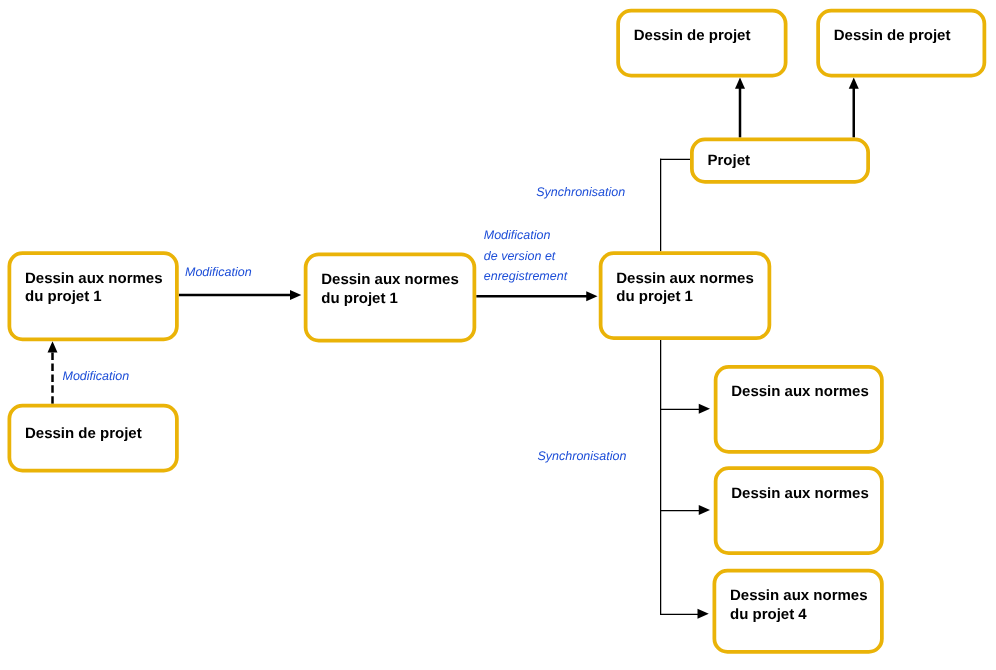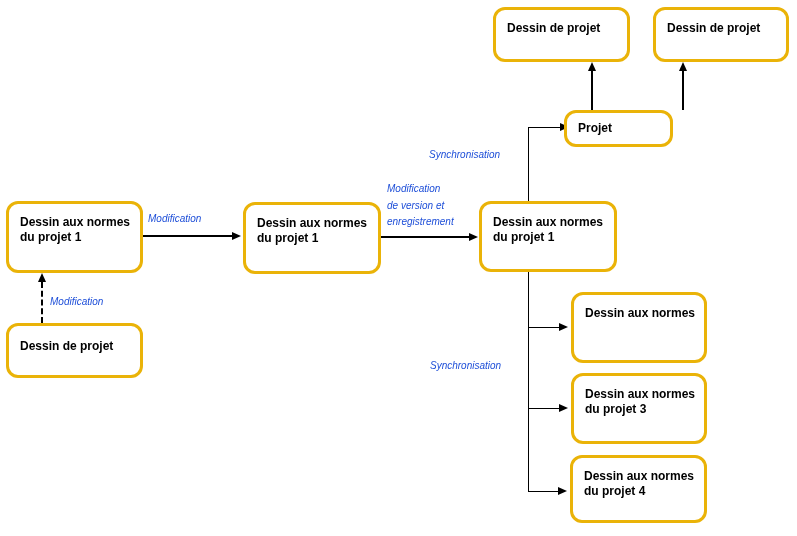--- a/index.html
+++ b/index.html
@@ -12,21 +12,21 @@
     position:absolute;box-sizing:border-box;background:#fff;
     border:3px solid #eab308;border-radius:12px;
     font-weight:bold;font-size:12px;line-height:15px;
     padding:11px 4px 0 11px;
   }
   .box div{white-space:nowrap;}
   .b1{left:6px;  top:201px;width:137px;height:72px;}
   .b2{left:6px;  top:323px;width:137px;height:55px;padding-top:13px;}
   .b3{left:243px;top:202px;width:138px;height:72px;}
   .b4{left:479px;top:201px;width:138px;height:71px;}
-  .b5{left:564px;top:110px;width:109px;height:37px;padding-top:8px;}
+  .b5{left:552px;top:110px;width:144px;height:37px;padding-top:8px;}
   .b6{left:493px;top:7px;  width:137px;height:55px;padding-top:11px;}
   .b7{left:653px;top:7px;  width:136px;height:55px;padding-top:11px;}
   .b8{left:571px;top:292px;width:136px;height:71px;}
   .b9{left:571px;top:373px;width:136px;height:71px;}
   .b10{left:570px;top:455px;width:137px;height:68px;}
   
   .lbl{
     position:absolute;font-style:italic;font-size:10px;line-height:16.5px;
     white-space:nowrap;color:#1d4ed8;
   }
@@ -138,21 +138,20 @@
   <div class="box b7">
     <div>Dessin de projet</div>
   </div>
 
   <div class="box b8">
     <div>Dessin aux normes</div>
   </div>
 
   <div class="box b9">
     <div>Dessin aux normes</div>
-    <div>du projet 3</div>
   </div>
 
   <div class="box b10">
     <div>Dessin aux normes</div>
     <div>du projet 4</div>
   </div>
 
 </div>
 
 </body></html>

